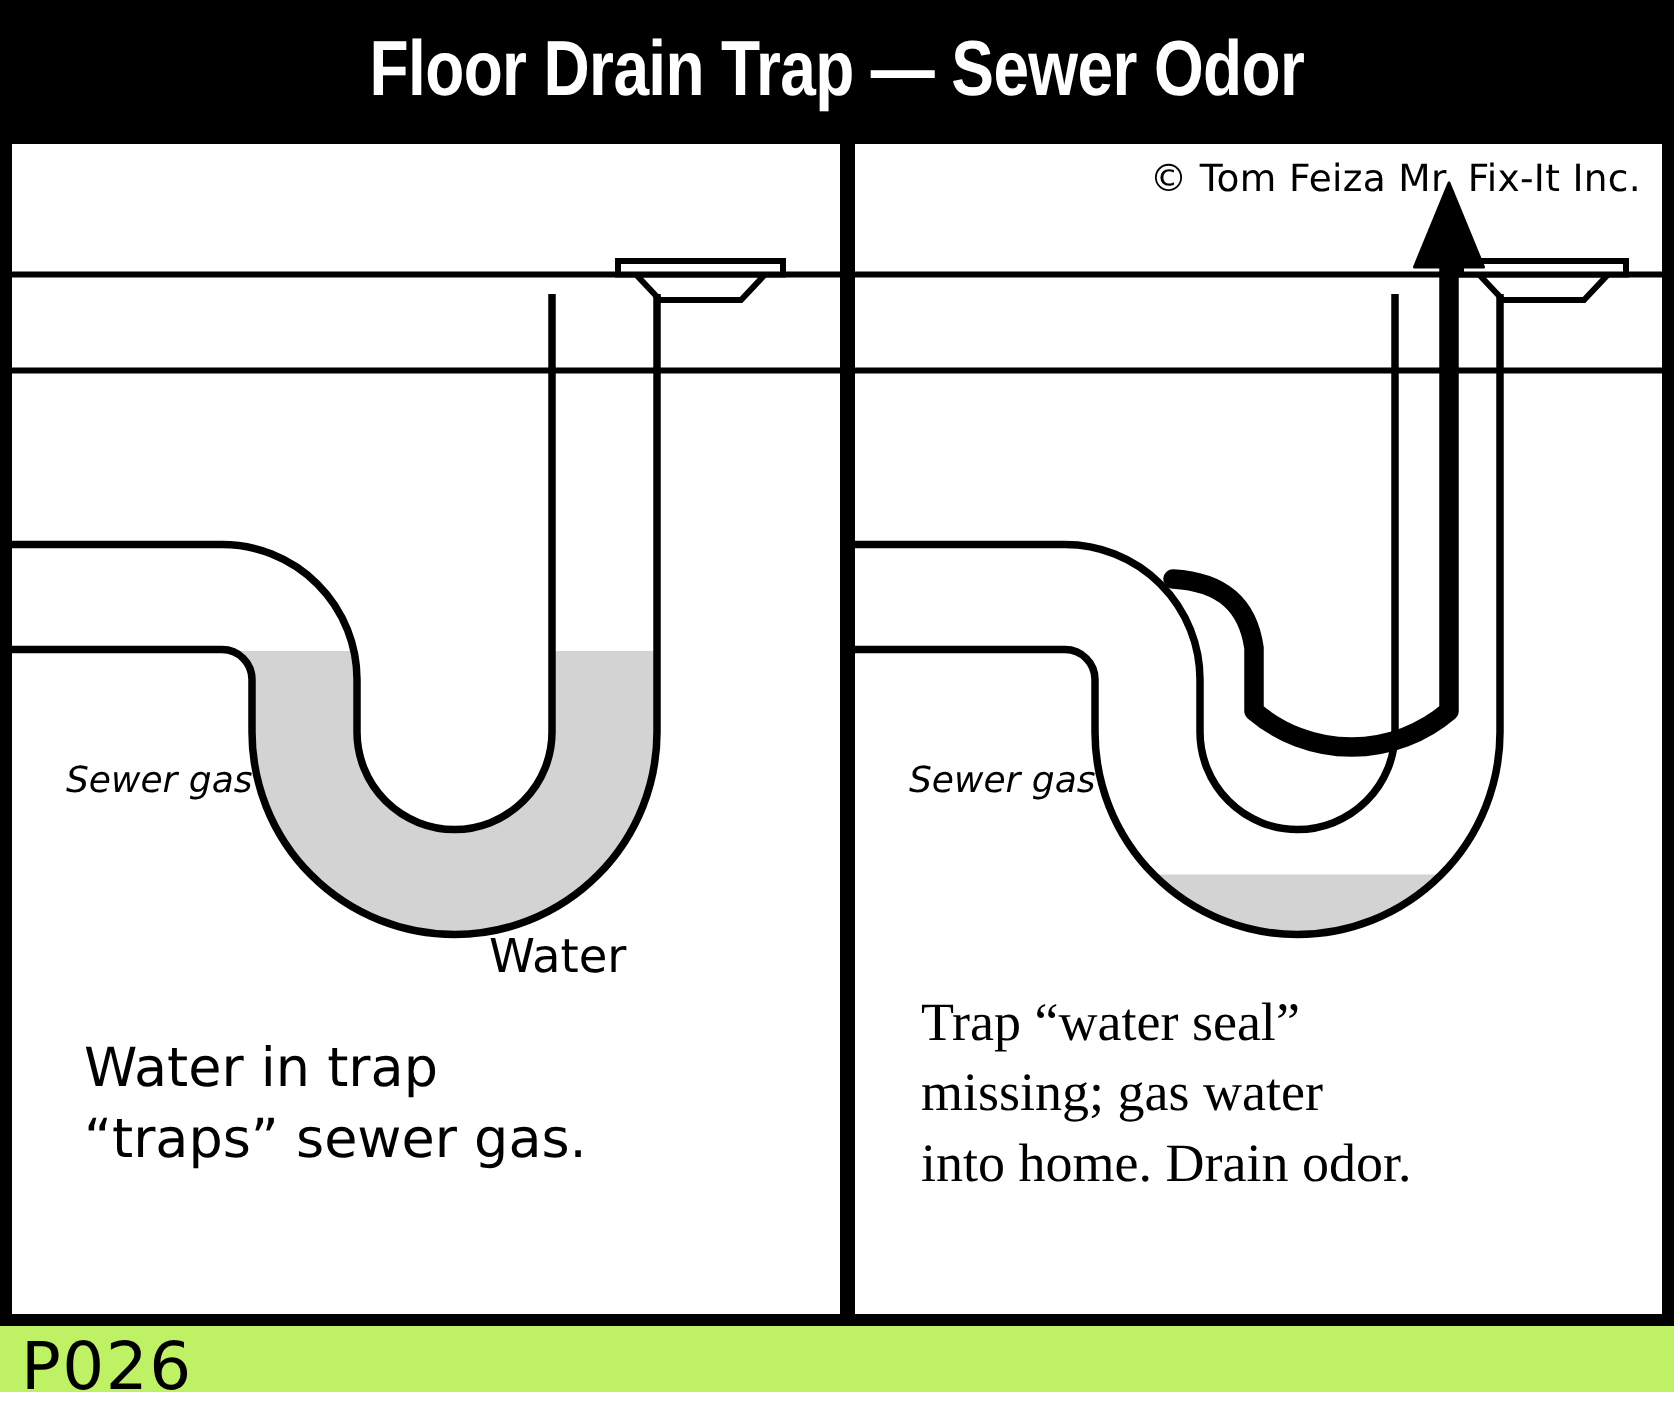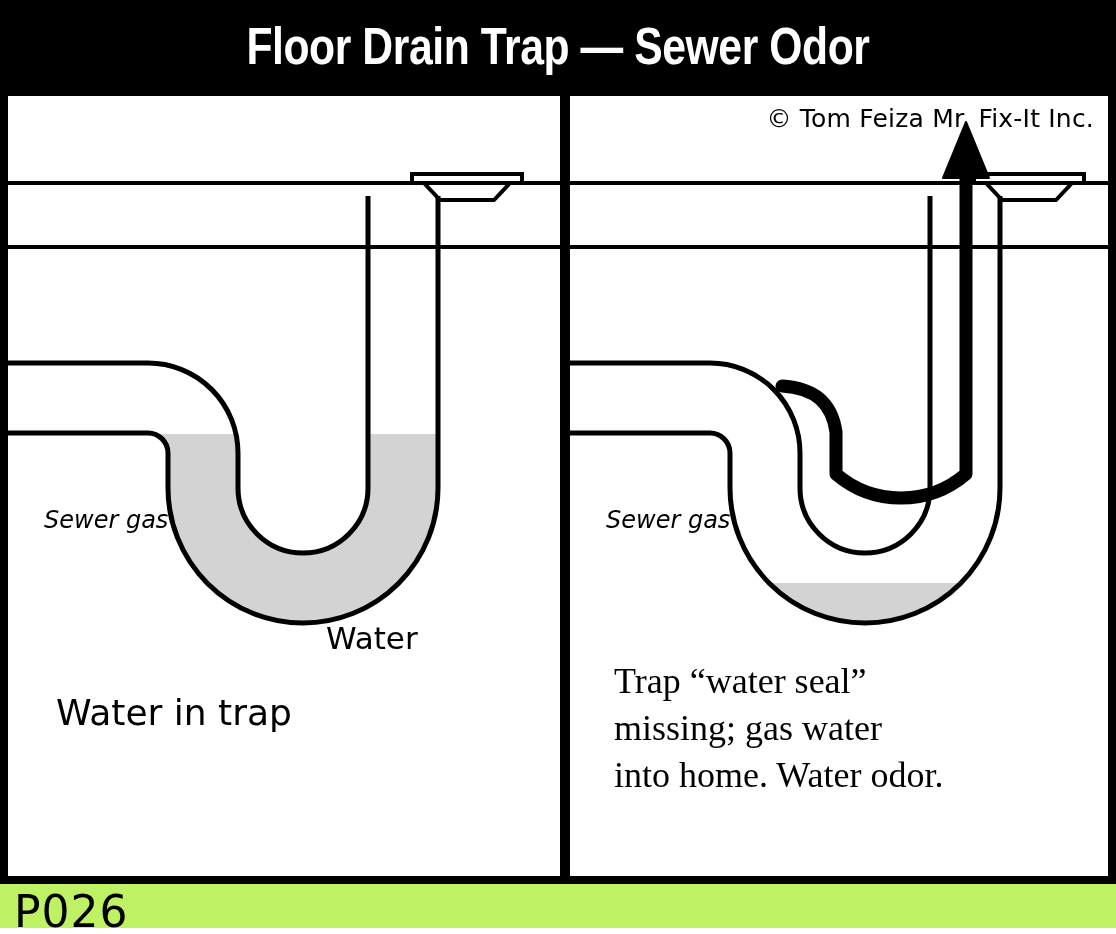--- a/index.html
+++ b/index.html
@@ -153,20 +153,21 @@
                A 20 20 0 0 1 160 357
                L 160 392
                A 135 135 0 0 0 430 392" fill="none" stroke="#000" stroke-width="5" stroke-linecap="butt"></path>
     </svg>
 
     <div class="hand gas-label" id="gas-label-left">Sewer gas</div>
     <div class="hand" id="water-label">Water</div>
 
     <div class="hand caption" id="caption-left">
       <div>Water in trap</div>
+      <div>“traps” sewer gas.</div>
     </div>
   </div>
 
   <div class="panel" id="panel-right">
 
     <svg width="538" height="780" viewBox="0 0 538 780">
       <defs>
         <clipPath id="bore-right">
           <path d="M -10 267
                    L 140 267
@@ -213,19 +214,19 @@
       <path d="M 396 26 L 419 82 L 373 82 Z" fill="#000000" stroke="#000" stroke-width="2" stroke-linejoin="round"></path>
     </svg>
 
     <div class="hand" id="copyright">© Tom Feiza Mr. Fix-It Inc.</div>
 
     <div class="hand gas-label" id="gas-label-right">Sewer gas</div>
 
     <div class="hand caption" id="caption-right">
       <div>Trap “water seal”</div>
       <div>missing; gas water</div>
-      <div>into home. Water odor.</div>
+      <div>into home. Drain odor.</div>
     </div>
   </div>
 
   <div class="hand" id="code">P026</div>
 
 </div>
 
 </body></html>

